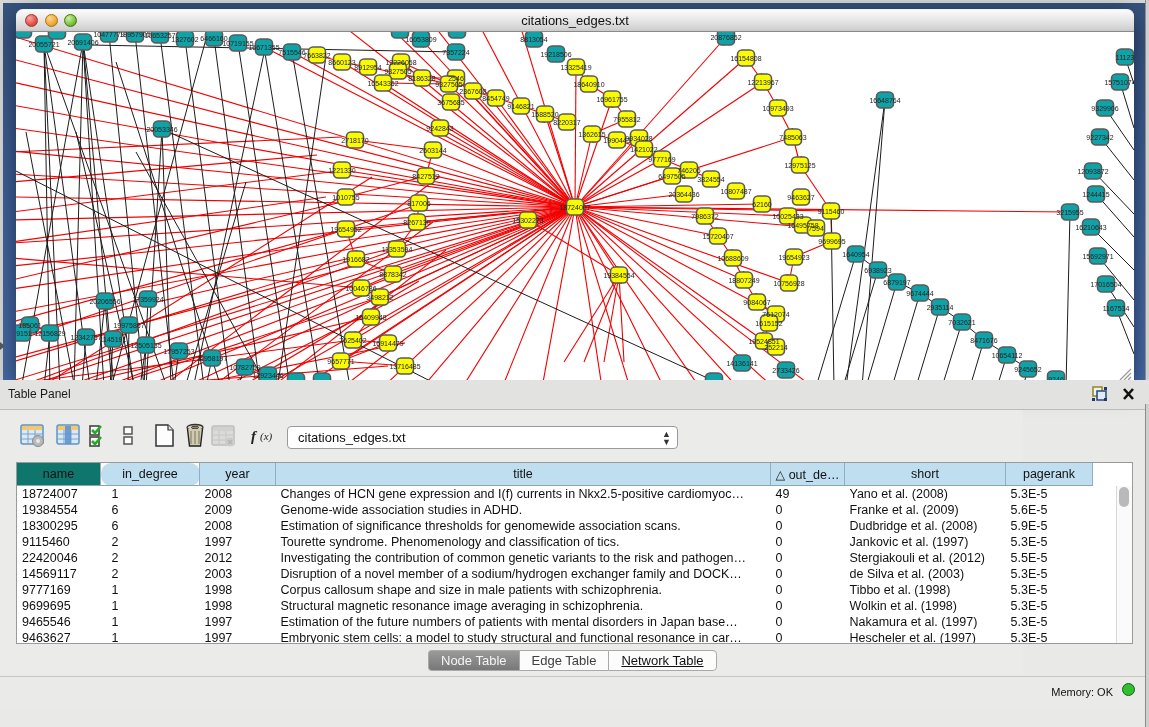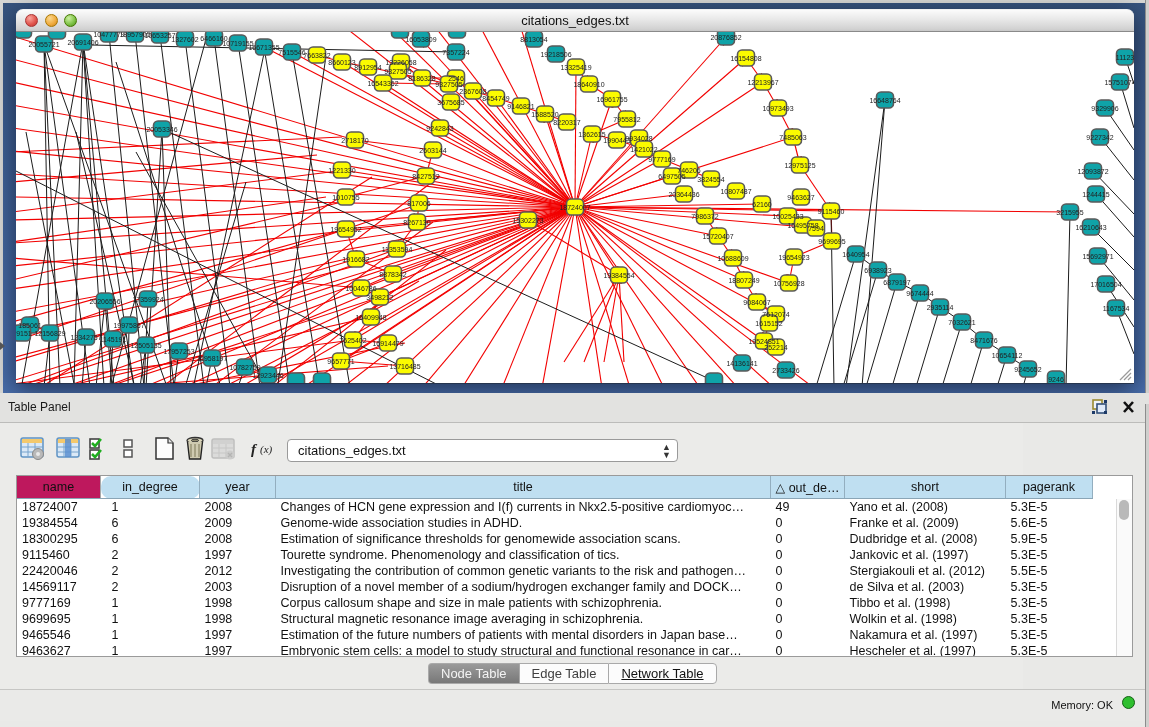--- a/index.html
+++ b/index.html
@@ -7,37 +7,37 @@
  background:linear-gradient(180deg,#36537e 0%,#3e6096 40%,#486dab 100%);}
 #rsliver{position:absolute;left:1145px;top:0;width:4px;height:404px;background:#cfcfcd;border-left:1px solid #8c8c8c;}
 #win{position:absolute;left:16px;top:9px;width:1118px;height:374px;border-radius:7px 7px 0 0;
  box-shadow:0 6px 24px rgba(0,0,10,.55);}
 #tbar{position:absolute;left:0;top:0;width:1118px;height:23px;border-radius:7px 7px 0 0;
  background:linear-gradient(180deg,#fbfbfb,#e8e8e8 45%,#d2d2d2 90%,#c8c8c8);
  border-top:1px solid #f2f2f2;box-sizing:border-box;border-bottom:1px solid #8a8a8a;}
 #tbar .tl{position:absolute;top:4px;width:13px;height:13px;border-radius:50%;}
 #ttl{position:absolute;top:3px;left:0;width:100%;text-align:center;font-size:13px;color:#111;}
 #gwrap{position:absolute;left:0;top:23px;width:1118px;height:351px;background:#fff;overflow:hidden;box-shadow:0 1px 0 #26354f;}
-#panel{position:absolute;left:0;top:393px;width:1023px;height:323px;background:#ebebe9;}
+#panel{position:absolute;left:0;top:380px;width:1023px;height:323px;background:#ebebe9;}
 #phead{position:absolute;left:0;top:0;width:1149px;height:29px;background:#e2e2e0;border-bottom:1px solid #bcbcba;}
 #phead .t{position:absolute;left:8px;top:7px;font-size:12px;color:#1a1a1a;}
 #ptools{position:absolute;right:13px;top:6px;}
 .tbtn{display:inline-block;vertical-align:top;}
 #toolrow{position:absolute;left:0;top:43px;height:28px;width:300px;}
 .ic{position:absolute;top:0;}
 #combo{position:absolute;left:287px;top:46px;width:391px;height:23px;background:#fff;
  border:1px solid #9a9a9a;border-radius:4px;box-sizing:border-box;font-size:13px;color:#111;
  line-height:21px;padding-left:10px;}
 #combo .arr{position:absolute;right:6px;top:3px;font-size:9px;color:#333;line-height:8px;text-align:center;}
 #tblwrap{position:absolute;left:16px;top:82px;width:1117px;height:182px;background:#fff;
  border:1px solid #9a9a9a;border-right:1px solid #9a9a9a;box-sizing:border-box;overflow:hidden;}
 table{border-collapse:collapse;table-layout:fixed;font-size:12.5px;color:#111;width:1076px;}
 th{height:22px;background:#bfdff1;border-right:1px solid #93aebf;border-bottom:1px solid #8aa5b6;
  font-weight:normal;font-size:12.5px;padding:0;}
-th.c1{background:#be185d;border-right:1px solid #a8a8a8;}
+th.c1{background:#0f766e;border-right:1px solid #a8a8a8;}
 td{height:16px;padding:0 0 0 5px;white-space:nowrap;overflow:hidden;}
 .c1{width:83px;} .c2{width:98px;border-radius:10px;} .c3{width:75px;} .c4{width:494px;}
 .c5{width:73px;} .c6{width:160px;} .c7{width:86px;}
 #vsb{position:absolute;right:0px;top:23px;width:15px;height:158px;background:#fafafa;border-left:1px solid #d9d9d9;}
 #vsb .th{position:absolute;left:2px;top:1px;width:10px;height:20px;border-radius:6px;background:#b9b9b9;}
 #tabs{position:absolute;left:428px;top:270px;height:21px;font-size:13px;}
 .tab{display:inline-block;height:21px;line-height:20px;padding:0 12px;border:1px solid #a9a9a9;box-sizing:border-box;}
 #tabs .sel{background:linear-gradient(180deg,#9a9a9a,#787878);color:#f4f4f4;border-radius:4px 0 0 4px;border-right:none;}
 #tabs .mid{background:#fcfcfc;color:#404040;border-right:none;}
 #tabs .last{background:#fcfcfc;color:#111;border-radius:0 4px 4px 0;text-decoration:underline;}

